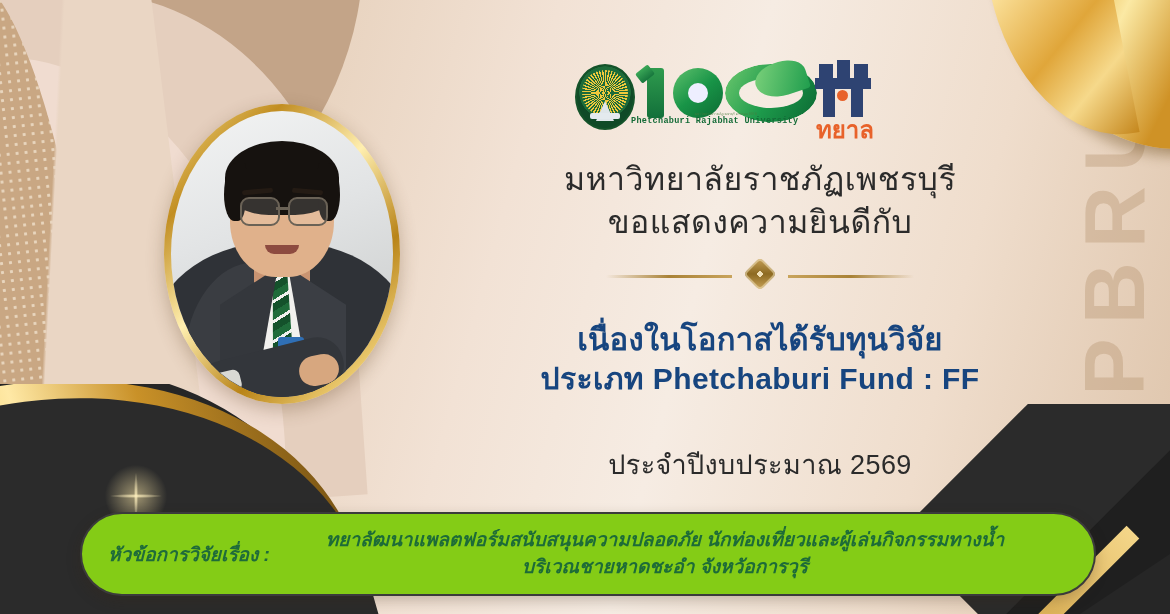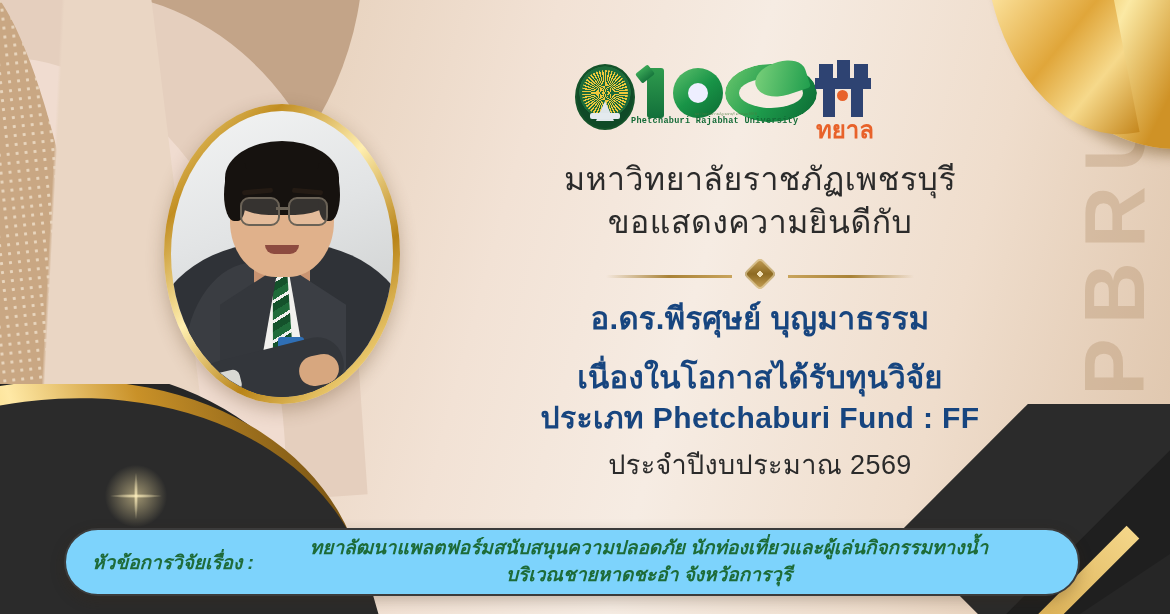--- a/index.html
+++ b/index.html
@@ -234,22 +234,22 @@
 
   .name-block{position:absolute;left:430px;top:300px;width:660px;text-align:center;color:#17457f;}
   .n-name{font-size:31px;font-weight:bold;line-height:1.24;letter-spacing:.3px;}
   .n-sub{font-size:31px;font-weight:bold;line-height:1.24;letter-spacing:.3px;margin-top:21px;}
   .n-fund{font-size:30px;font-weight:bold;line-height:1.3;letter-spacing:.4px;}
   .year{position:absolute;left:430px;top:443px;width:660px;text-align:center;
     font-size:27px;color:#2b2b2b;letter-spacing:.4px;}
 
   
   .topic-pill{
-    position:absolute;left:64px;bottom:18px;width:1016px;height:68px;
-    background:#7dd3fc;
+    position:absolute;left:80px;bottom:18px;width:1016px;height:84px;
+    background:#84cc16;
     border-radius:42px;
     border:2px solid #3b3b3b;
     box-shadow:0 5px 14px rgba(60,40,20,.25);
     display:flex;align-items:center;
     box-sizing:border-box;
     padding:0 26px;
   }
   .topic-label{
     flex:0 0 auto;
     font-size:19px;font-weight:bold;font-style:italic;
@@ -362,21 +362,20 @@
     <div class="h-line">ขอแสดงความยินดีกับ</div>
   </div>
 
   <div class="divider">
     <div class="bar-l"></div>
     <div class="gem"></div>
     <div class="bar-r"></div>
   </div>
 
   <div class="name-block">
-    <div class="n-name">อ.ดร.พีรศุษย์ บุญมาธรรม</div>
     <div class="n-sub">เนื่องในโอกาสได้รับทุนวิจัย</div>
     <div class="n-fund">ประเภท Phetchaburi Fund : FF</div>
   </div>
 
   <div class="year">ประจำปีงบประมาณ 2569</div>
 
   <div class="topic-pill">
     <div class="topic-label">หัวข้อการวิจัยเรื่อง :</div>
     <div class="topic-text">
       <div>ทยาลัฒนาแพลตฟอร์มสนับสนุนความปลอดภัย นักท่องเที่ยวและผู้เล่นกิจกรรมทางน้ำ</div>

